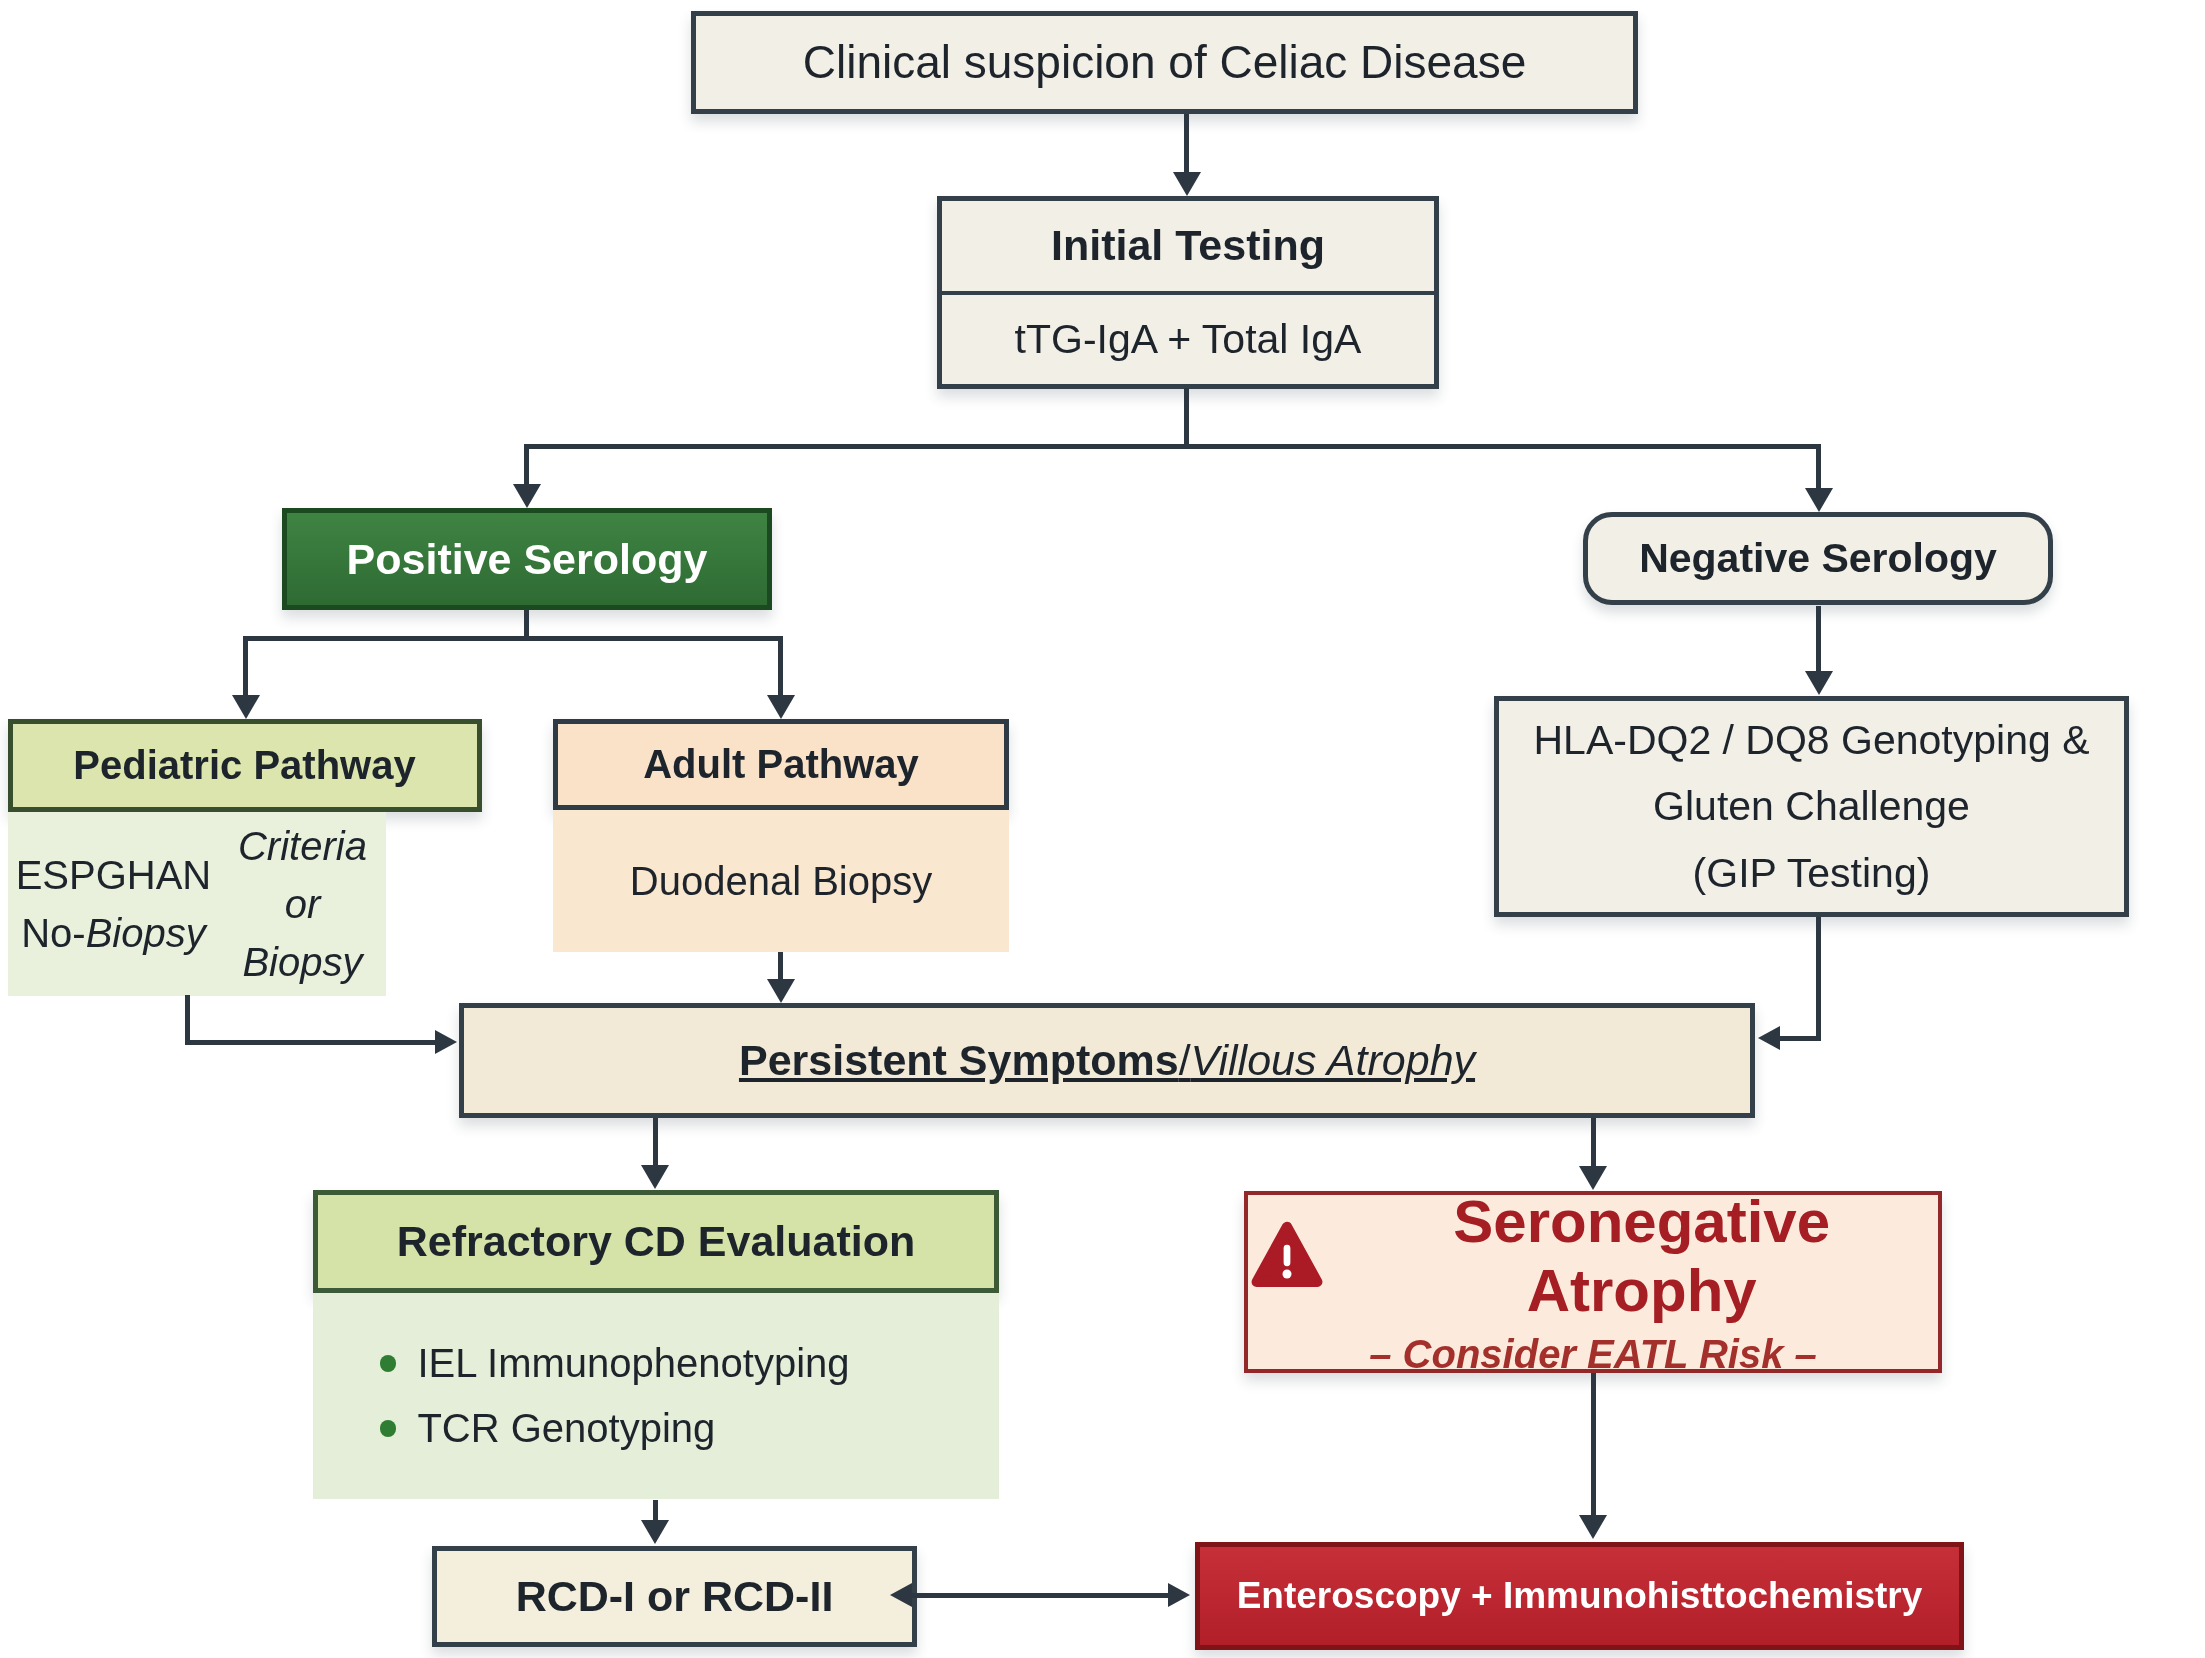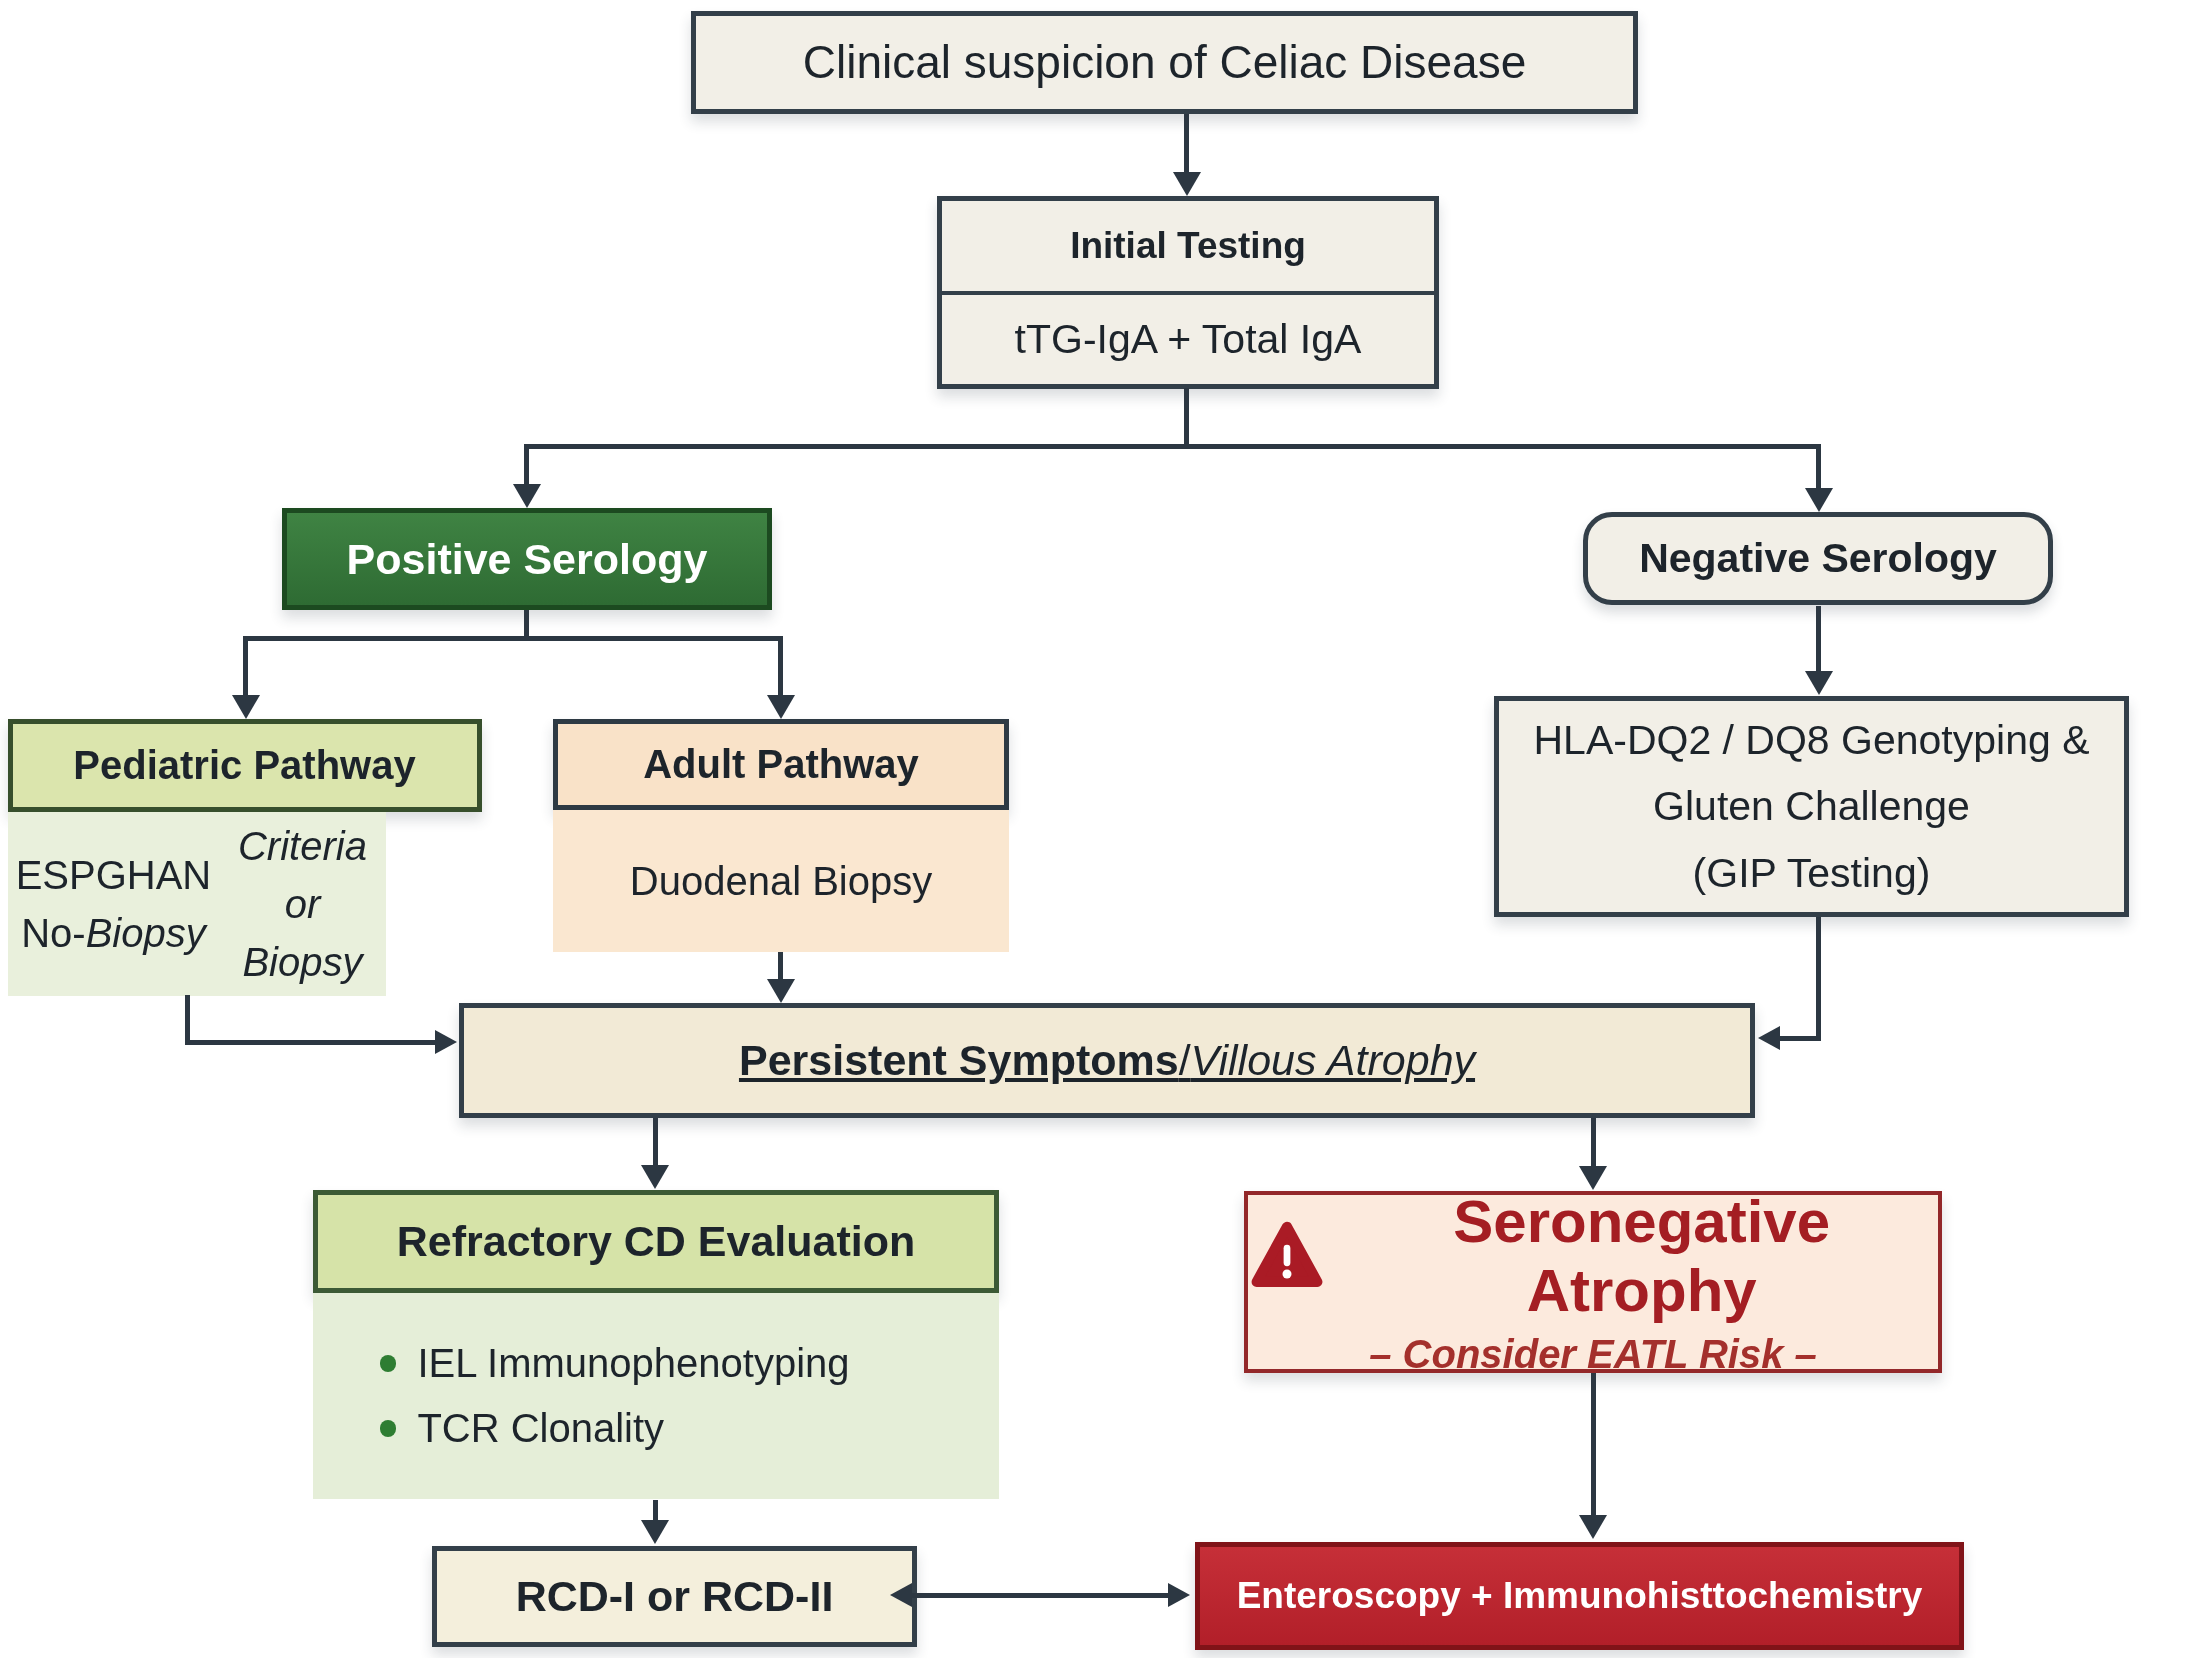--- a/index.html
+++ b/index.html
@@ -5,21 +5,21 @@
   html,body{margin:0;padding:0;background:#ffffff;}
   #canvas{position:relative;width:2205px;height:1659px;background:#ffffff;overflow:hidden;
           font-family:"Liberation Sans",sans-serif;color:#1d242b;}
   .box{position:absolute;box-sizing:border-box;display:flex;align-items:center;justify-content:center;
        text-align:center;box-shadow:0 7.5px 12px rgba(40,50,60,.16);}
   .cream{background:#f2efe7;border:5.2px solid #333f49;}
   
   #clinical{left:691px;top:10.5px;width:947px;height:103px;font-size:46px;}
   #initial{left:937px;top:196px;width:502px;height:193px;flex-direction:column;padding:0;}
   #initial .row1{flex:1;display:flex;align-items:center;justify-content:center;width:100%;
-                 font-weight:bold;font-size:37px;border-bottom:4.5px solid #333f49;}
+                 font-weight:bold;font-size:43px;border-bottom:4.5px solid #333f49;}
   #initial .row2{flex:1;display:flex;align-items:center;justify-content:center;width:100%;font-size:41px;}
   #positive{left:282px;top:508px;width:490px;height:102px;background:linear-gradient(180deg,#3f8343,#2e6b33);
             border:5.2px solid #1c4a20;color:#ffffff;font-weight:bold;font-size:43px;}
   #negative{left:1583px;top:512px;width:470px;height:93px;font-weight:bold;font-size:41px;border-radius:29px;}
   #ped-head{left:7.5px;top:719px;width:474px;height:93px;background:#dbe5ad;border:5.2px solid #374f2c;
             font-weight:bold;font-size:40px;}
   #ped-panel{left:7.5px;top:812px;width:378px;height:184px;background:#e9f0dc;font-size:40px;
              flex-direction:row;line-height:1.45;box-shadow:none;}
   #adult-head{left:553px;top:719px;width:456px;height:91px;background:#f9e2c8;border:5.2px solid #2e3a44;
               font-weight:bold;font-size:40px;}
@@ -108,21 +108,21 @@
   <div class="box" id="refr-head">
     <span>Refractory CD Evaluation</span>
   </div>
   <div class="box" id="refr-panel">
     <div class="bullet-row">
       <span class="bullet-dot"></span>
       <span>IEL Immunophenotyping</span>
     </div>
     <div class="bullet-row">
       <span class="bullet-dot"></span>
-      <span>TCR Clonality</span>
+      <span>TCR Genotyping</span>
     </div>
   </div>
 
   <div class="box" id="seroneg">
     <div class="title-row">
       <svg class="wicon" viewBox="0 0 64 64">
         <polygon points="32,6 59,55 5,55" fill="#aa1b25" stroke="#aa1b25" stroke-width="9" stroke-linejoin="round"></polygon>
         <rect x="29" y="22" width="6" height="19" rx="3" fill="#ffffff"></rect>
         <circle cx="32" cy="48" r="4" fill="#ffffff"></circle>
       </svg>

